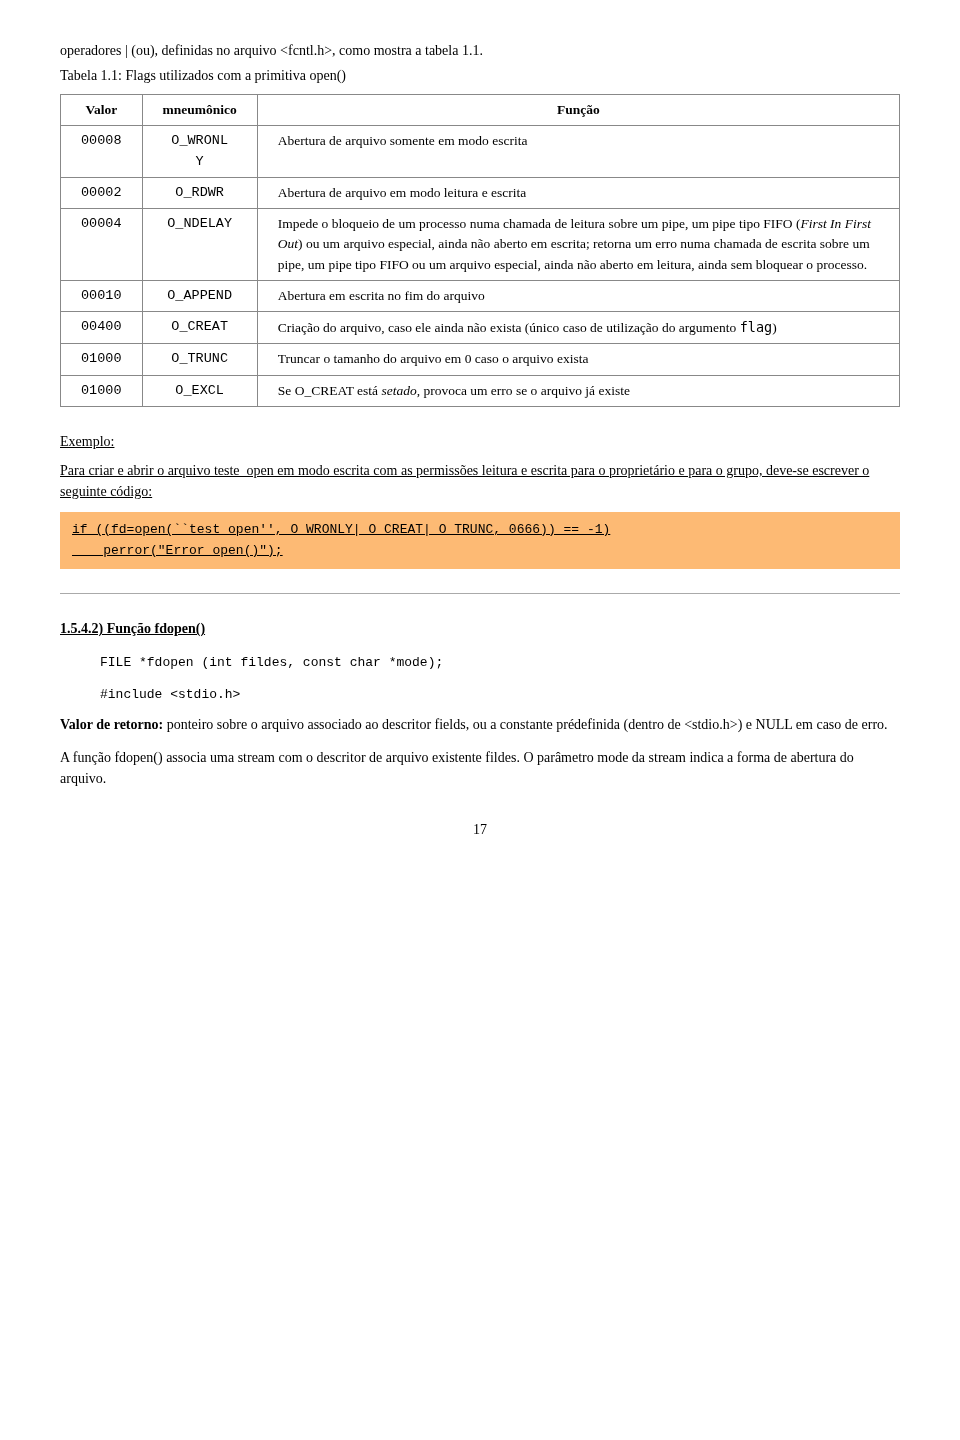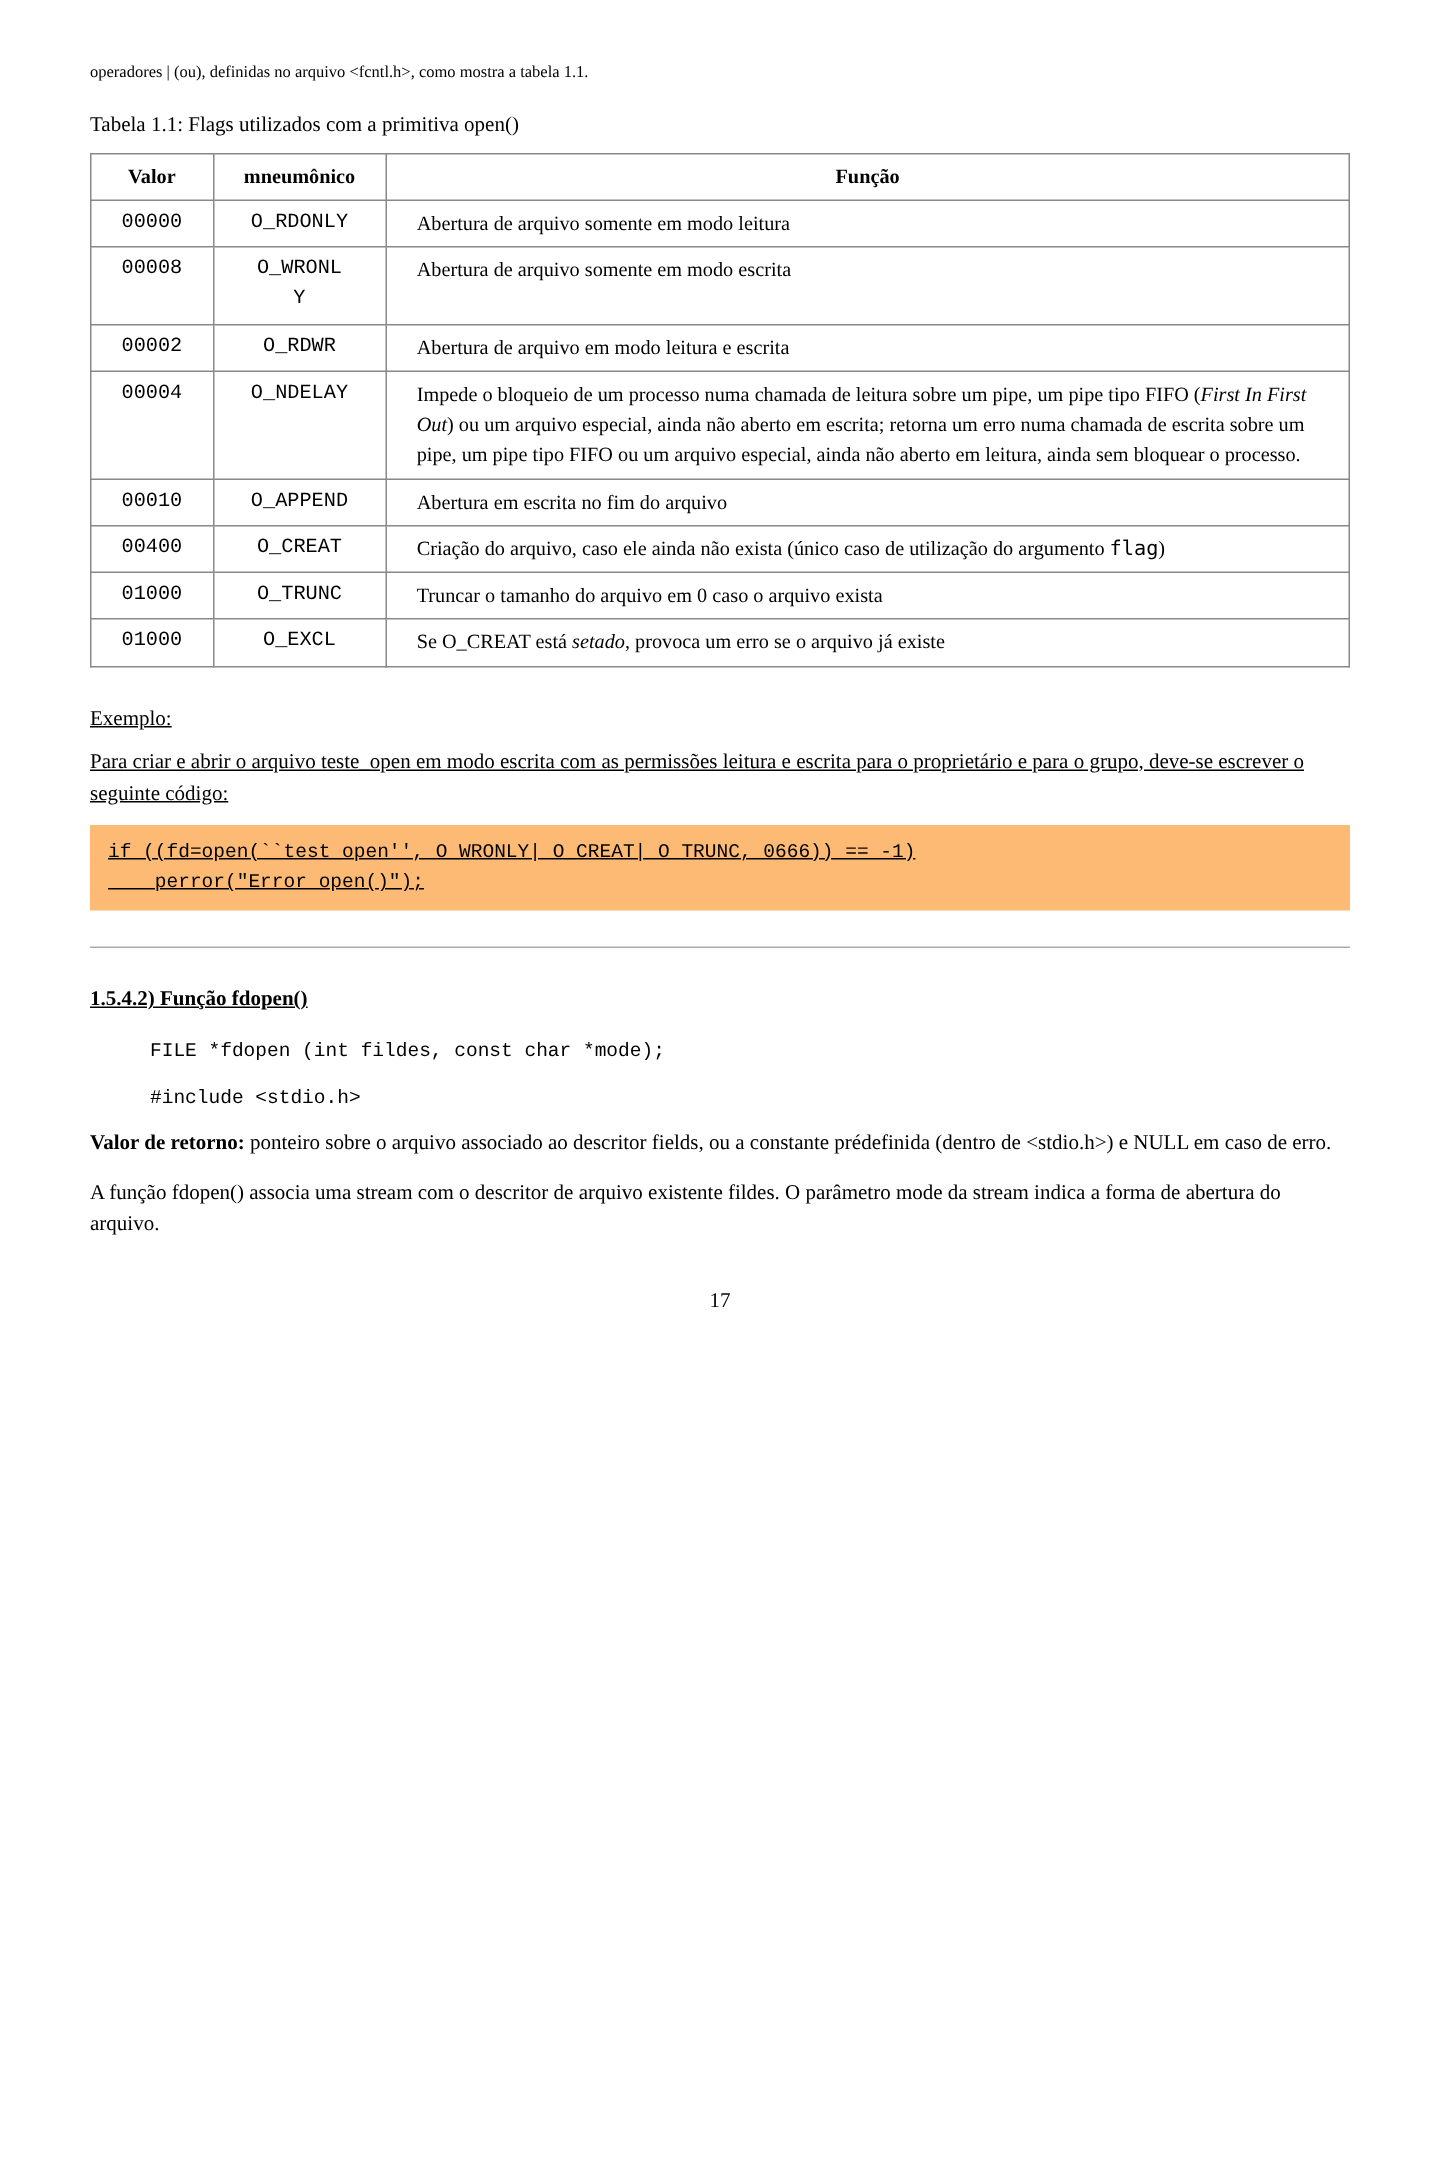--- a/index.html
+++ b/index.html
@@ -7,22 +7,22 @@
       background: #fff;
       color: #000;
       font-family: "Times New Roman", Times, serif;
       font-size: 14px;
       line-height: 1.5;
       padding: 40px 60px;
       max-width: 960px;
       margin: 0 auto;
     }
     .intro-text {
-      margin-bottom: 16px;
-      font-size: 11px;
+      margin-bottom: 4px;
+      font-size: 14px;
     }
     .table-caption {
       text-align: left;
       font-weight: bold;
       margin-bottom: 8px;
       font-size: 14px;
     }
     .table-caption span {
       font-weight: normal;
     }
@@ -112,25 +112,20 @@
 
 <table class="flags-table">
   <thead>
     <tr>
       <th>Valor</th>
       <th>mneumônico</th>
       <th>Função</th>
     </tr>
   </thead>
   <tbody id="table-body">
-  <tr>
-        <td style="font-family: &quot;Courier New&quot;, Courier, monospace;">00000</td>
-        <td style="font-family: &quot;Courier New&quot;, Courier, monospace; text-align: center; white-space: pre;">O_RDONLY</td>
-        <td>Abertura de arquivo somente em modo leitura</td>
-      </tr>
       <tr>
         <td style="font-family: &quot;Courier New&quot;, Courier, monospace;">00008</td>
         <td style="font-family: &quot;Courier New&quot;, Courier, monospace; text-align: center; white-space: pre;">O_WRONL
 Y</td>
         <td>Abertura de arquivo somente em modo escrita</td>
       </tr>
       <tr>
         <td style="font-family: &quot;Courier New&quot;, Courier, monospace;">00002</td>
         <td style="font-family: &quot;Courier New&quot;, Courier, monospace; text-align: center; white-space: pre;">O_RDWR</td>
         <td>Abertura de arquivo em modo leitura e escrita</td>

